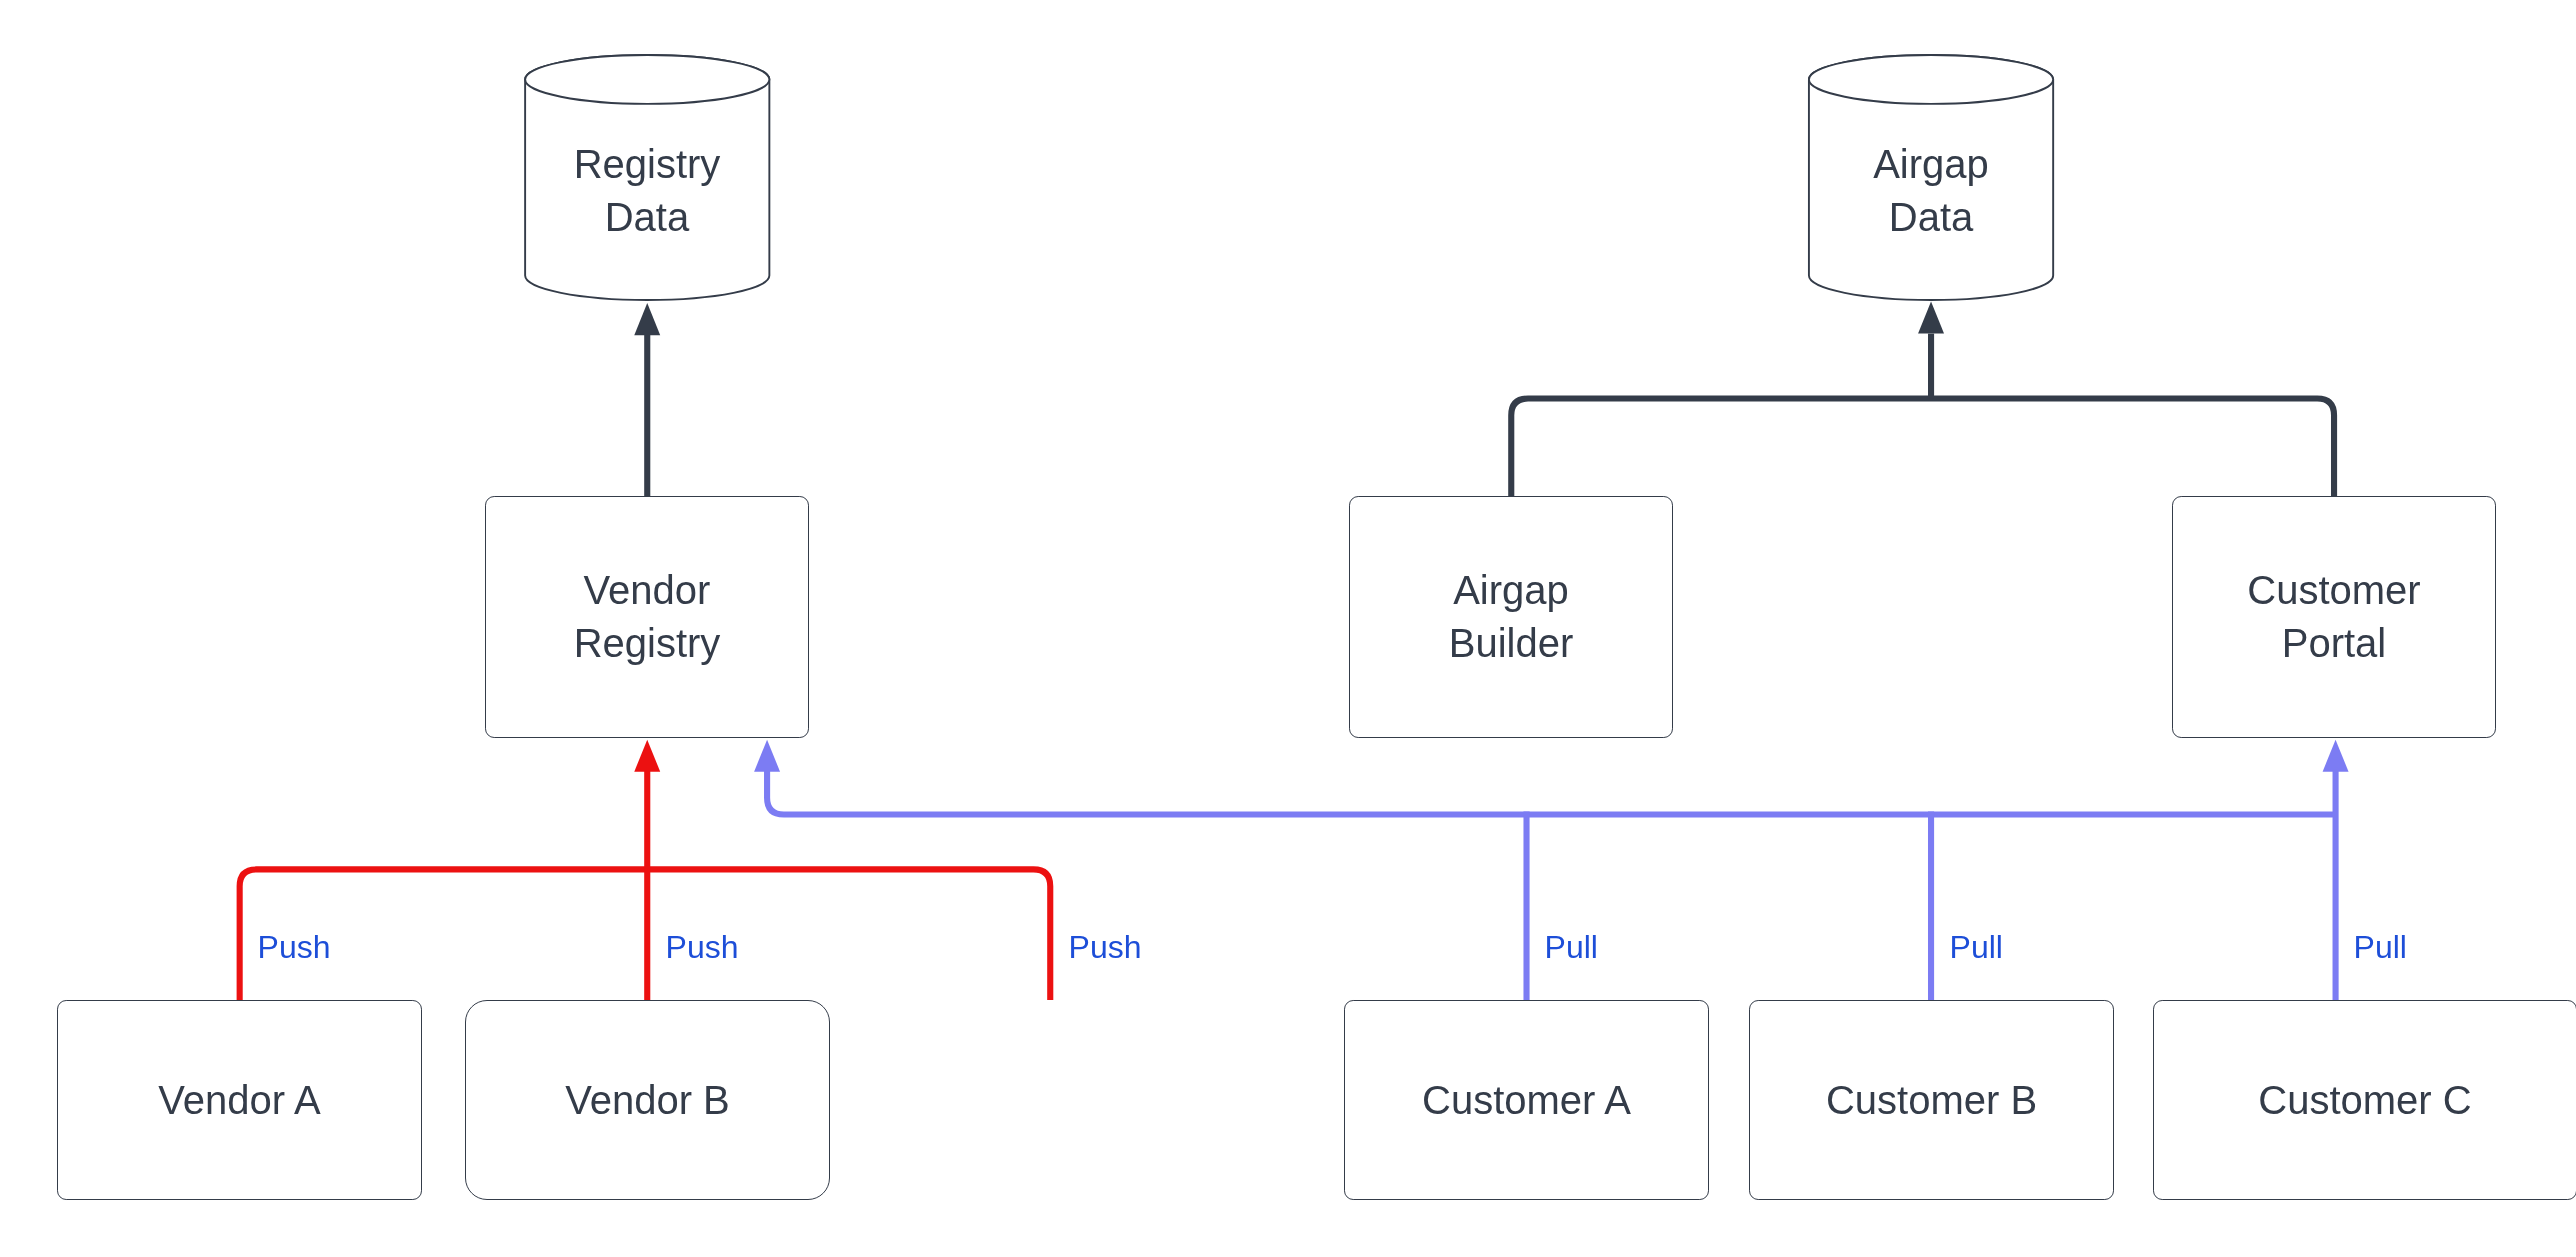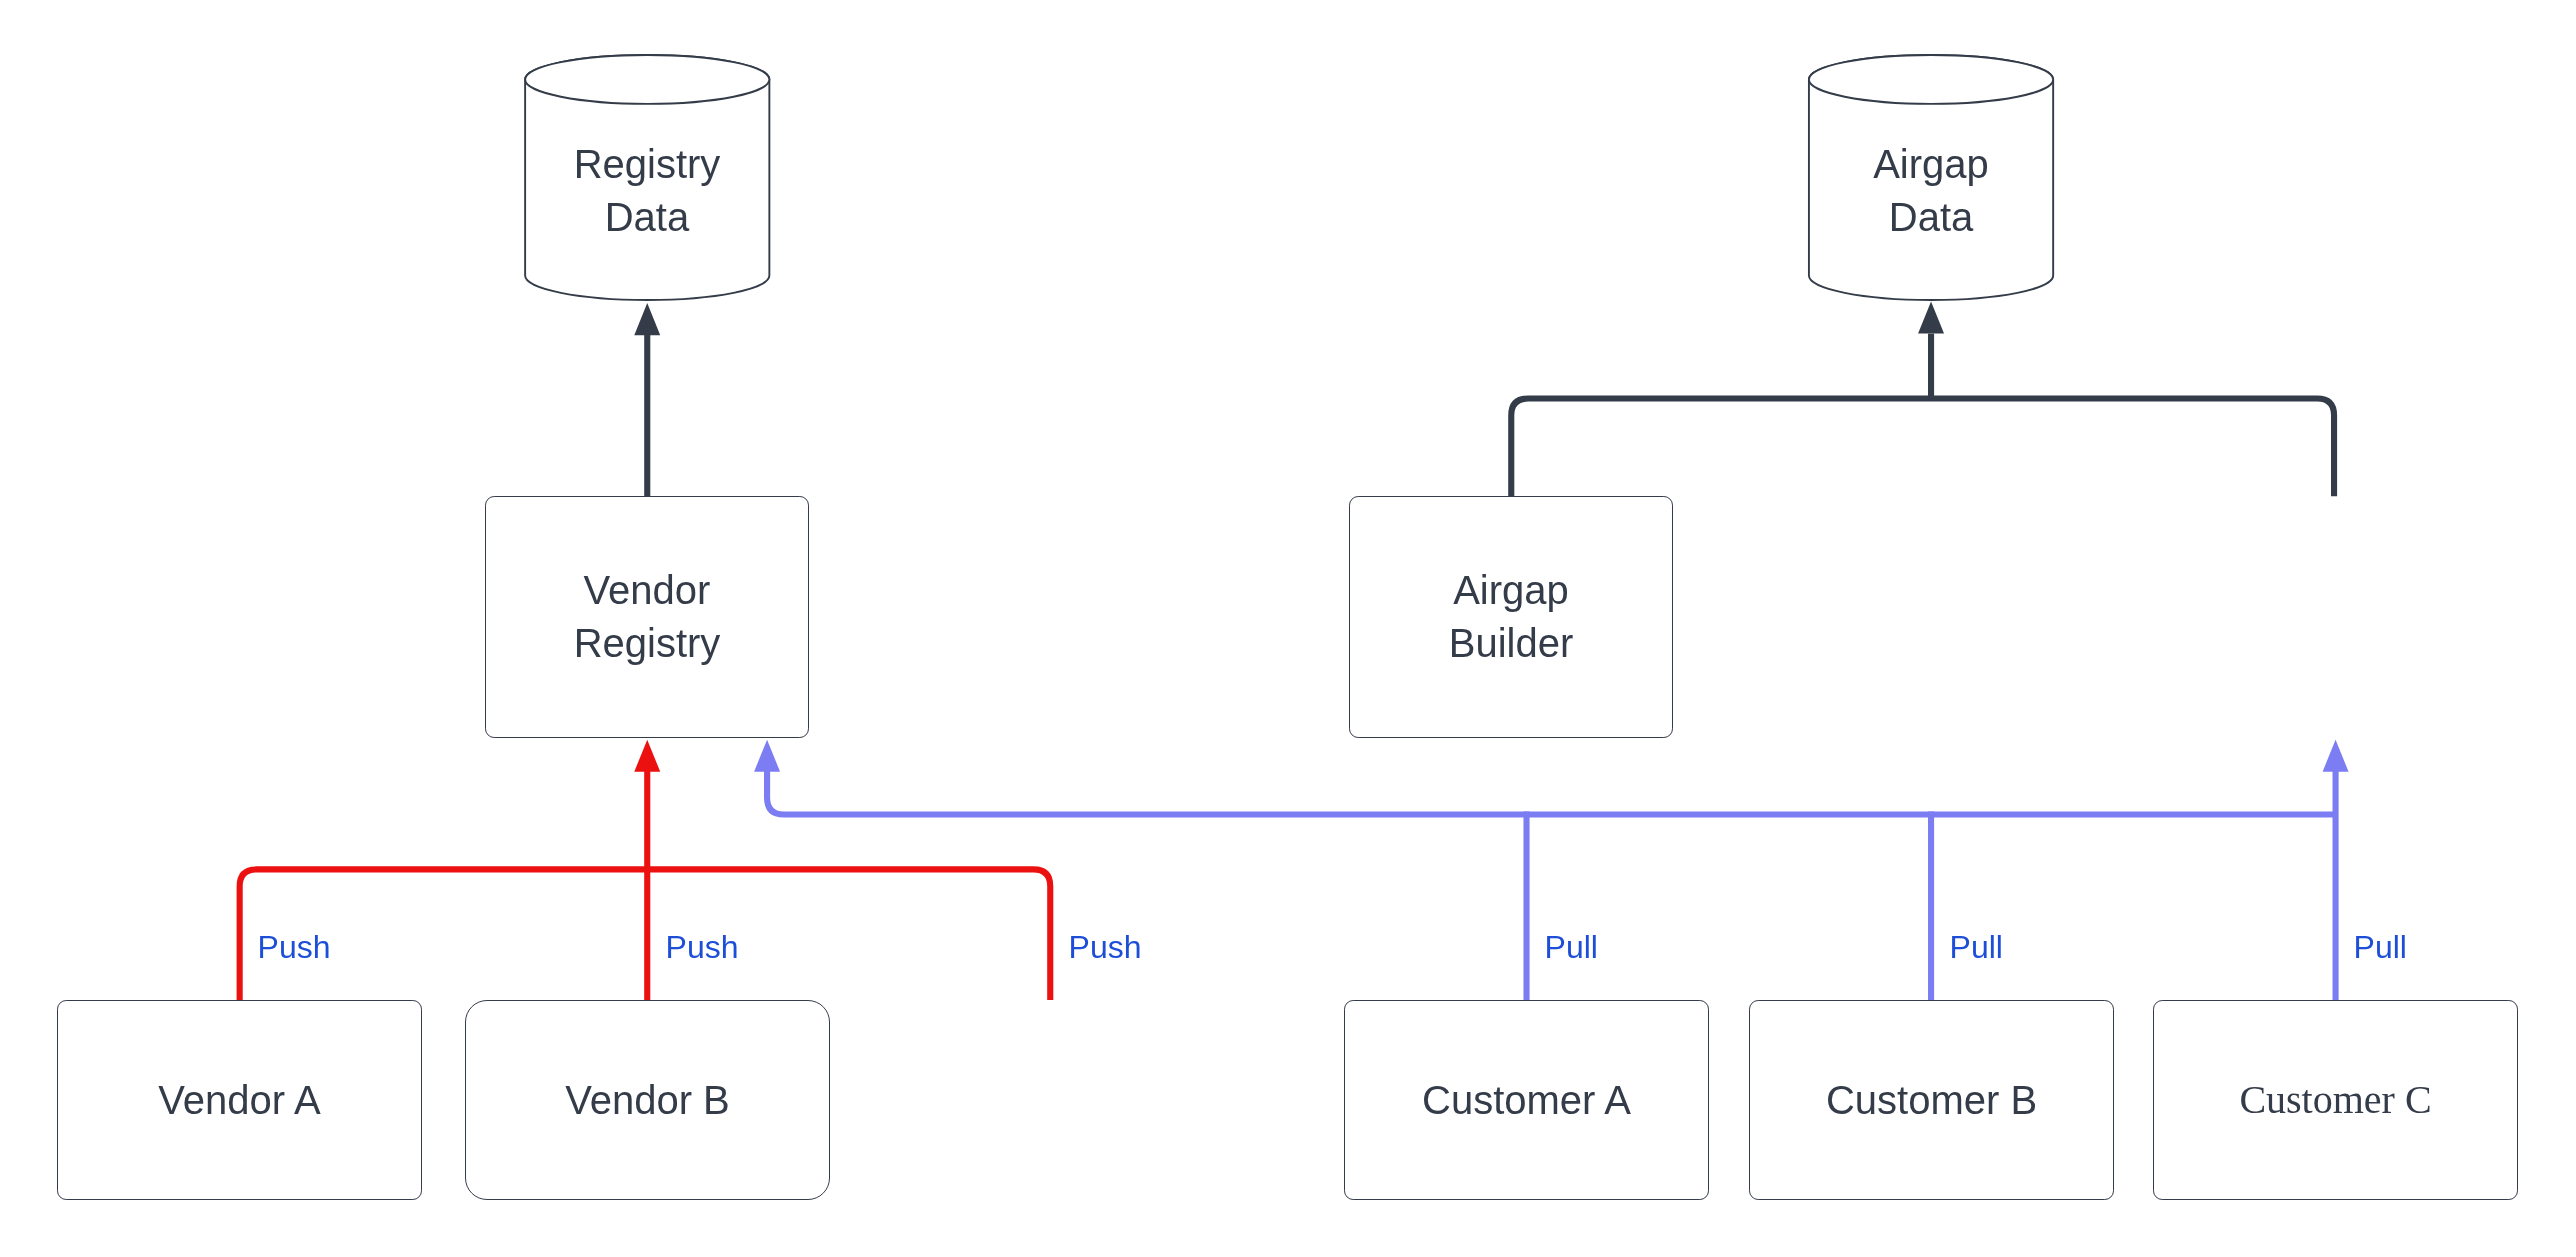--- a/index.html
+++ b/index.html
@@ -99,34 +99,38 @@
   </div>
 
   <div class="node box" style="left:485px;top:496px;width:324px;height:242px;">
     <span class="lbl">Vendor
 Registry</span>
   </div>
   <div class="node box" style="left:1349px;top:496px;width:324px;height:242px;">
     <span class="lbl">Airgap
 Builder</span>
   </div>
+  <div class="node box" style="left:2172px;top:496px;width:324px;height:242px;">
+    <span class="lbl">Customer
+Portal</span>
+  </div>
 
   <div class="node box" style="left:57px;top:1000px;width:365px;height:200px;">
     <span class="lbl">Vendor A</span>
   </div>
   <div class="node box" style="left:465px;top:1000px;width:365px;height:200px;border-radius:22px;">
     <span class="lbl">Vendor B</span>
   </div>
   <div class="node box" style="left:1344px;top:1000px;width:365px;height:200px;">
     <span class="lbl">Customer A</span>
   </div>
   <div class="node box" style="left:1749px;top:1000px;width:365px;height:200px;">
     <span class="lbl">Customer B</span>
   </div>
-  <div class="node box" style="left:2153px;top:1000px;width:365px;height:200px;font-family:Liberation Serif, serif;">
+  <div class="node box" style="left:2153px;top:1000px;width:424px;height:200px;">
     <span class="lbl">Customer C</span>
   </div>
 
   <div class="edge-label" style="left:253px;top:930px;">Push</div>
   <div class="edge-label" style="left:661px;top:930px;">Push</div>
   <div class="edge-label" style="left:1064px;top:930px;">Push</div>
   <div class="edge-label" style="left:1540px;top:930px;">Pull</div>
   <div class="edge-label" style="left:1945px;top:930px;">Pull</div>
   <div class="edge-label" style="left:2349px;top:930px;">Pull</div>
 

